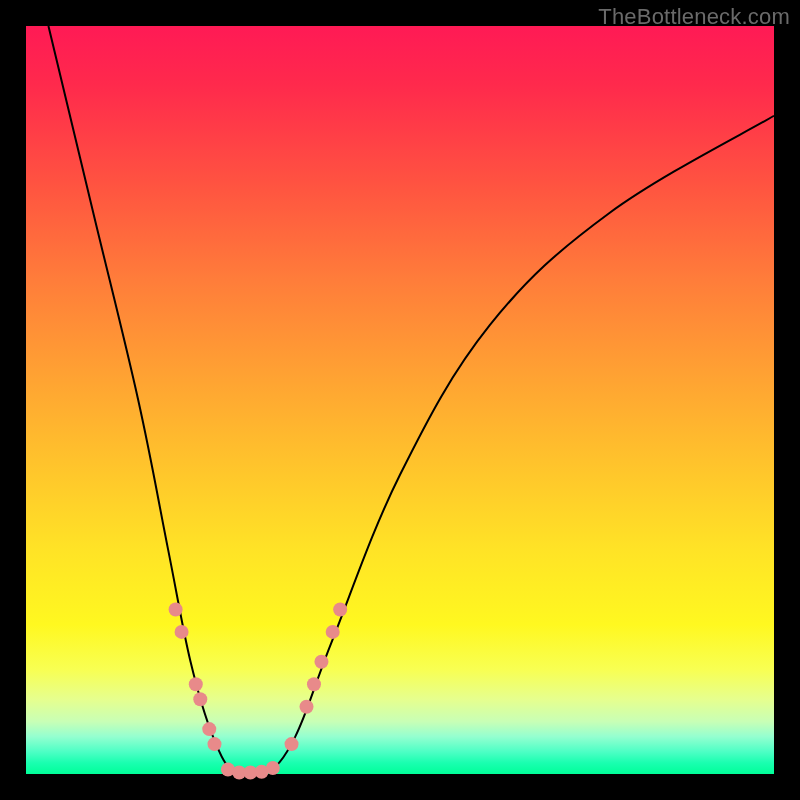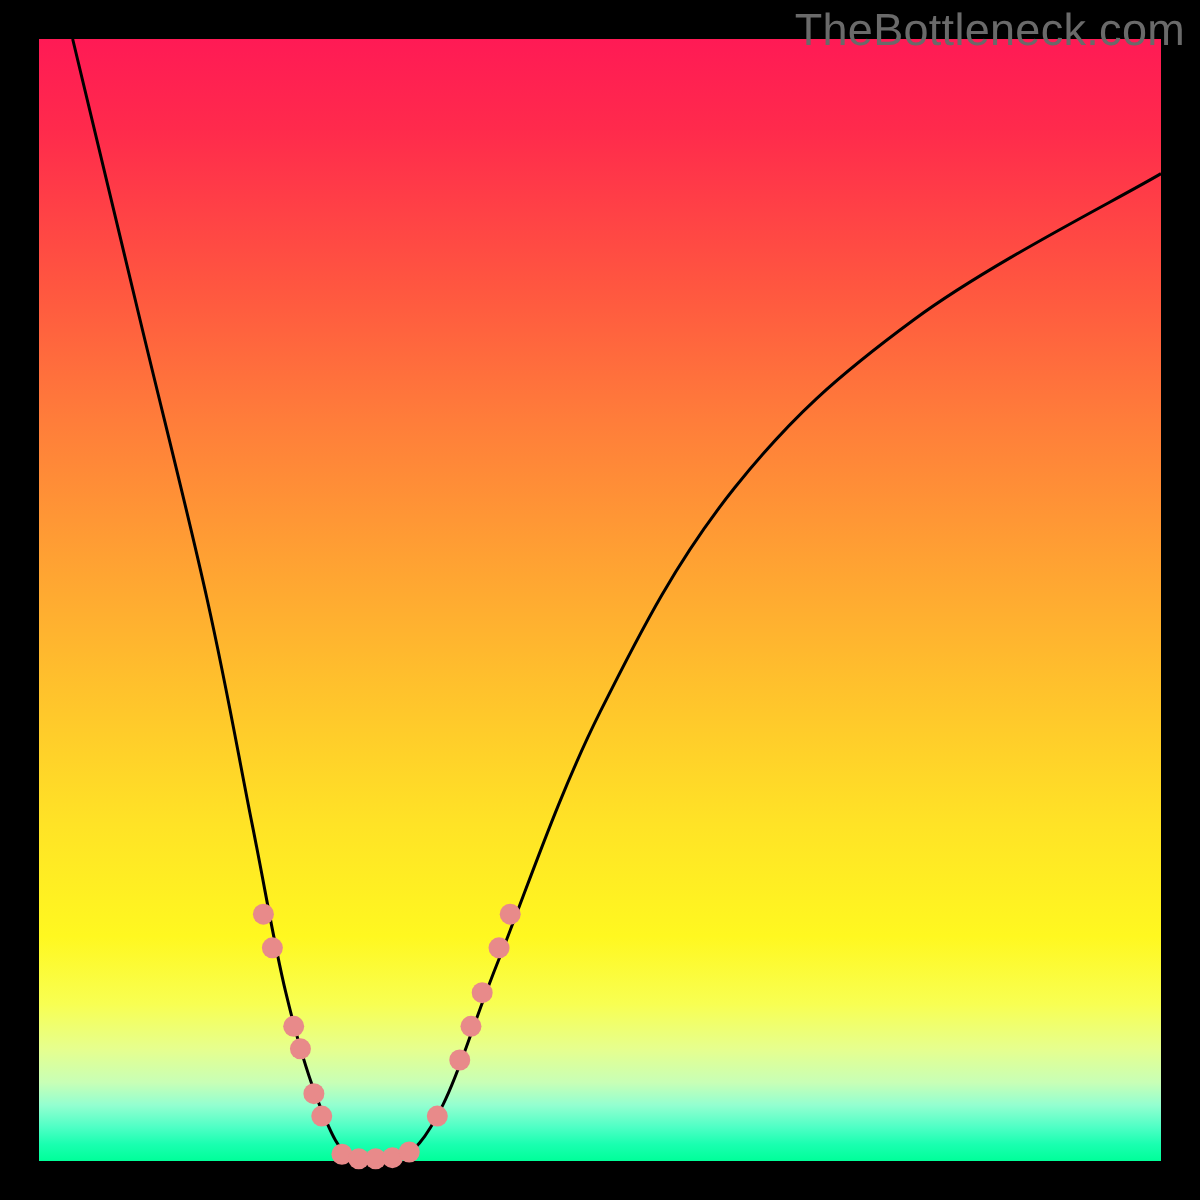--- a/index.html
+++ b/index.html
@@ -33,21 +33,21 @@
       #4effc5 97%,
       #1affb0 98.5%,
       #00ff99 100%
     );
   }
   .watermark {
     position: absolute;
     top: 4px;
     right: 10px;
     color: #6a6a6a;
-    font-size: 30px;
+    font-size: 22px;
     font-weight: 500;
     letter-spacing: 0.2px;
   }
   svg.curve {
     position: absolute;
     left: 0;
     top: 0;
     width: 748px;
     height: 748px;
     overflow: visible;

